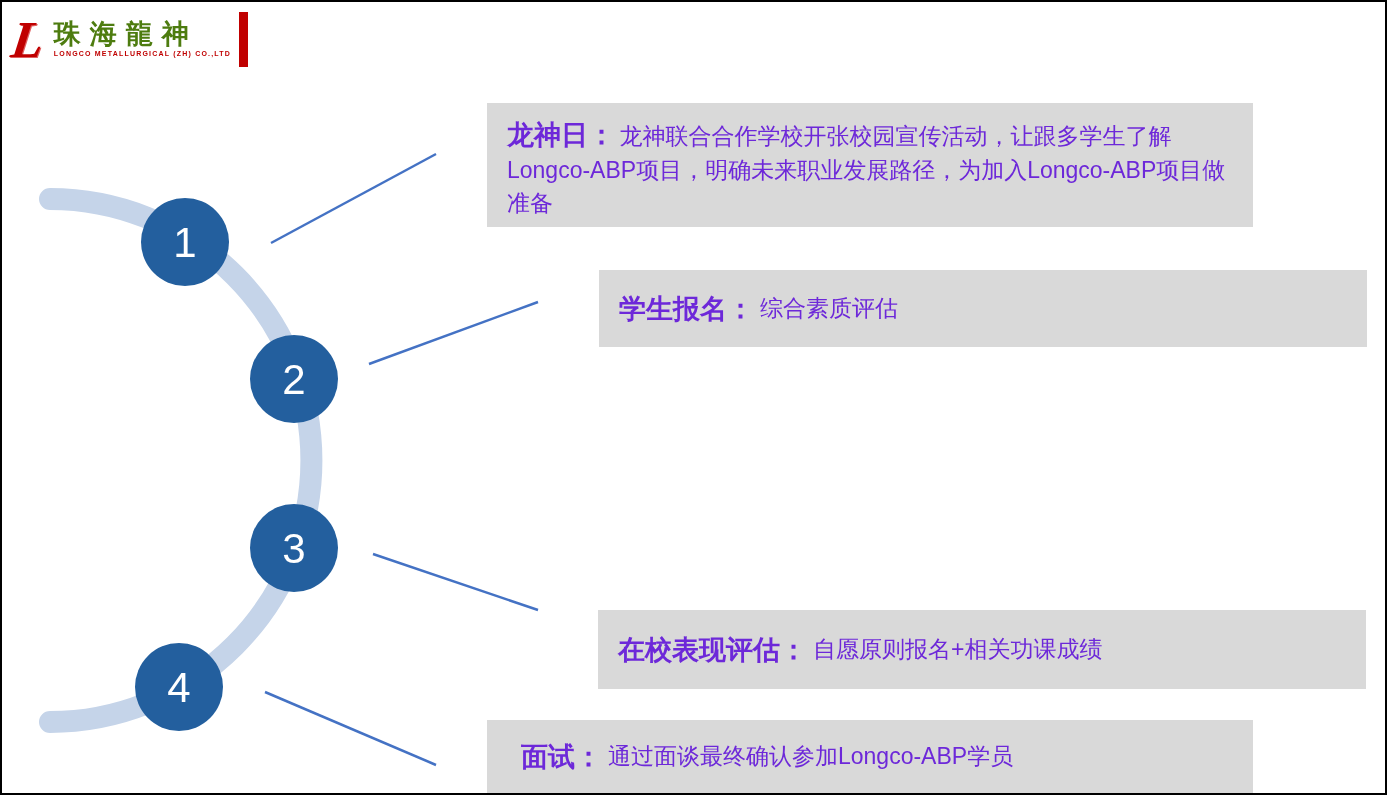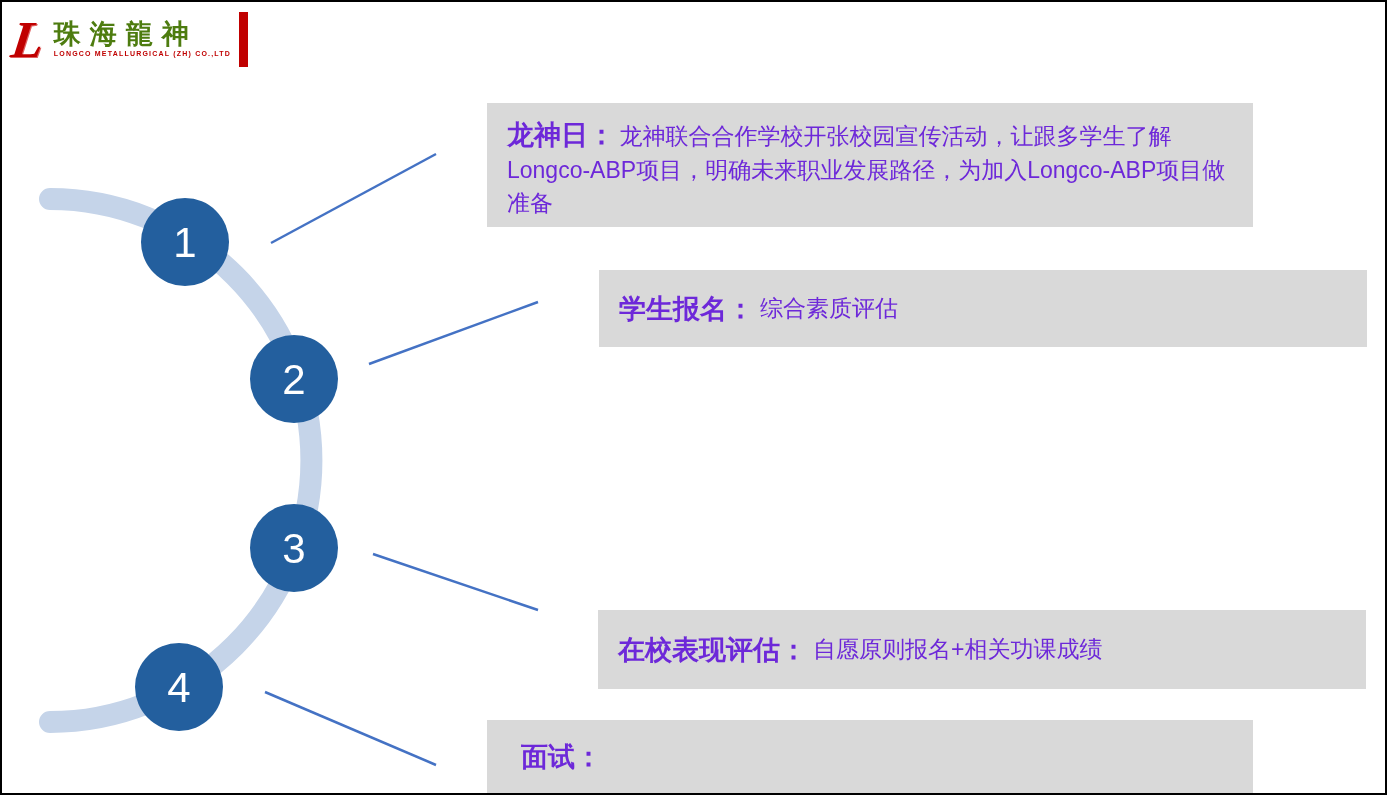--- a/index.html
+++ b/index.html
@@ -90,15 +90,16 @@
     <span class="step-body">综合素质评估</span>
   </div>
 
   <div class="step-box box-singleline" style="left:596px;top:569px;width:768px;height:79px;margin-top:39px;">
     <span class="step-title">在校表现评估：</span>
     <span class="step-body">自愿原则报名+相关功课成绩</span>
   </div>
 
   <div class="step-box box-singleline" style="left:485px;top:718px;width:766px;height:73px;padding-left:34px;">
     <span class="step-title">面试：</span>
+    <span class="step-body">通过面谈最终确认参加Longco-ABP学员</span>
   </div>
 
 </div>
 
 </body></html>

